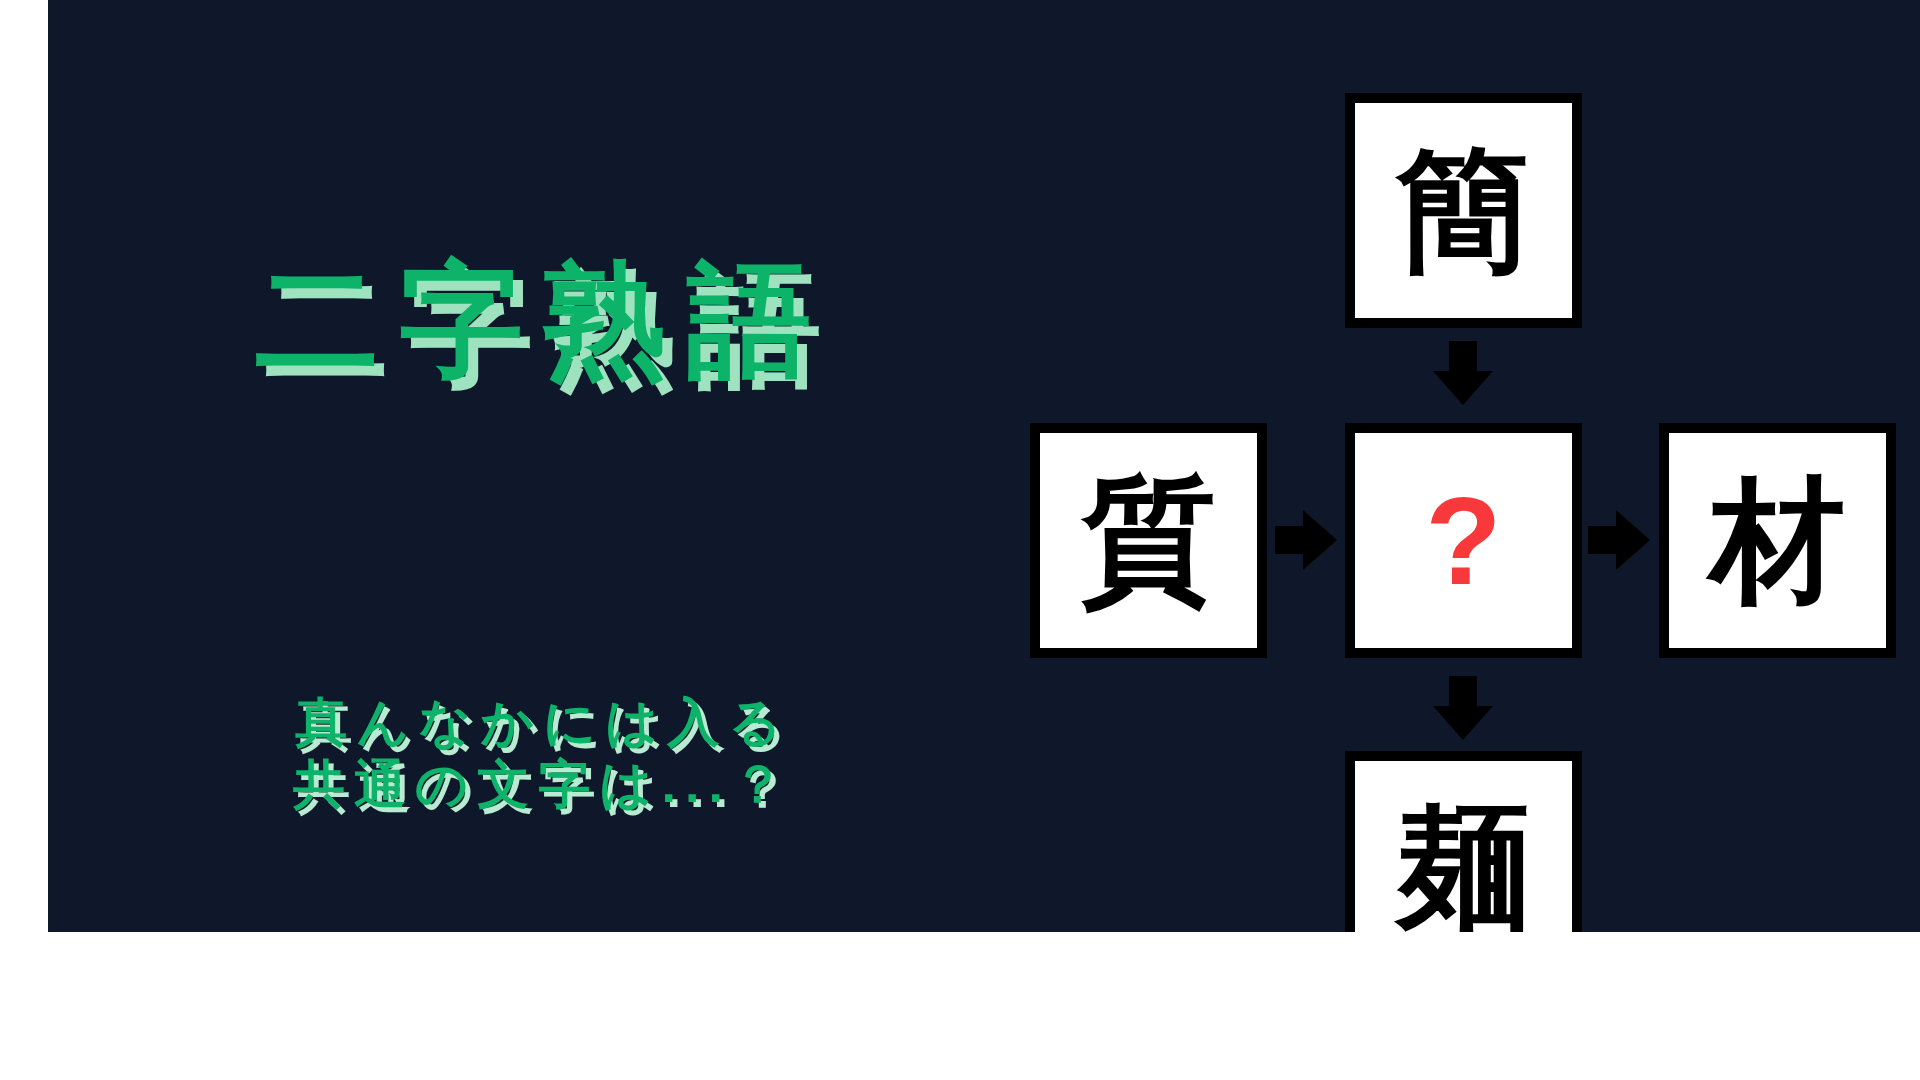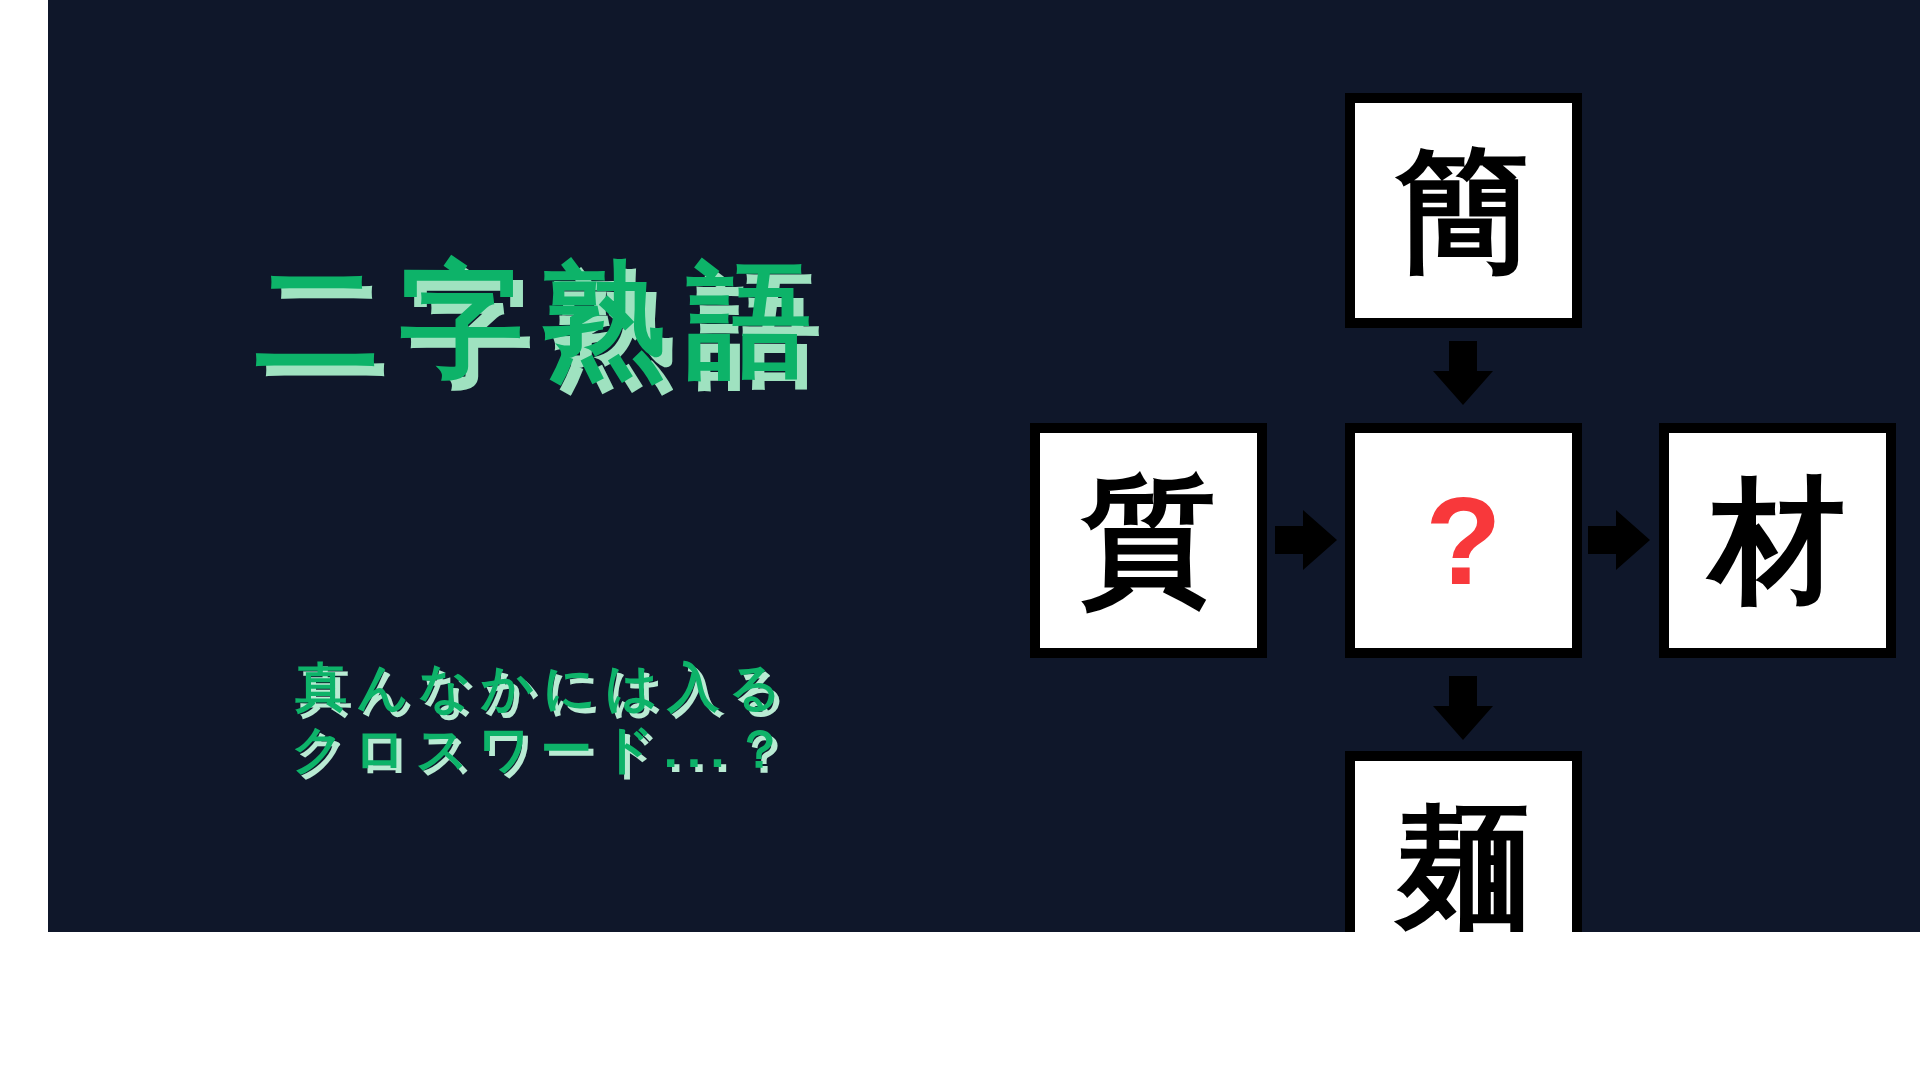--- a/index.html
+++ b/index.html
@@ -30,21 +30,21 @@
     font-size: 124px;
     line-height: 150px;
     font-weight: 800;
     letter-spacing: 20px;
     white-space: nowrap;
     text-shadow: 10px 10px 0 #9fe2c0;
   }
   .subtitle-block {
     position: absolute;
     left: 55px;
-    top: 656px;
+    top: 691px;
     width: 880px;
     text-align: center;
     color: #0db369;
   }
   .subtitle-line {
     font-size: 52px;
     line-height: 62px;
     font-weight: 800;
     letter-spacing: 9px;
     white-space: nowrap;
@@ -96,21 +96,21 @@
 <body>
 
 <div class="canvas">
 
   <div class="title-block">
     <div class="title-line">二字熟語</div>
   </div>
 
   <div class="subtitle-block">
     <div class="subtitle-line">真んなかには入る</div>
-    <div class="subtitle-line">クロスワード...？</div>
+    <div class="subtitle-line">共通の文字は...？</div>
   </div>
 
   <div class="cell cell-top">
     <span class="cell-char">簡</span>
   </div>
 
   <div class="cell cell-left">
     <span class="cell-char">質</span>
   </div>
 

